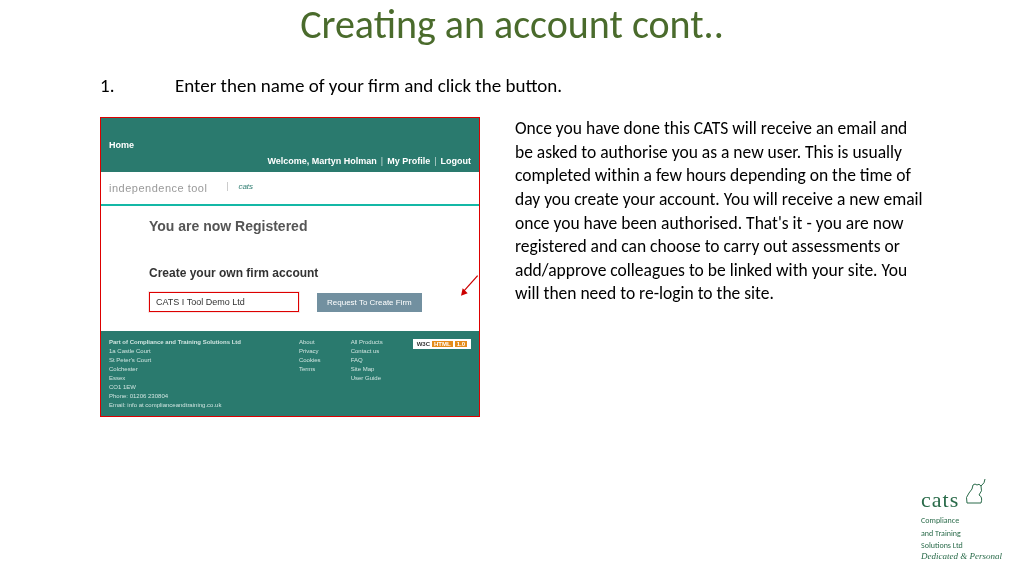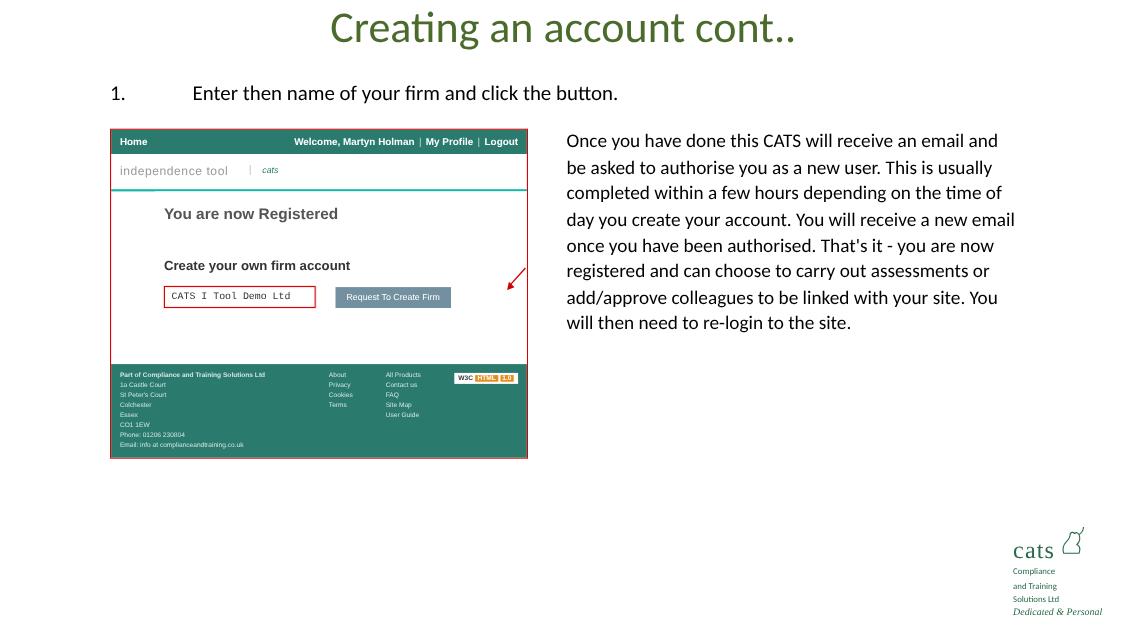--- a/index.html
+++ b/index.html
@@ -39,21 +39,21 @@
     .app-header {
       background: #2a7a6e;
       color: #fff;
       font-size: 9px;
       font-weight: bold;
       padding: 6px 8px;
       display: flex;
       justify-content: space-between;
       align-items: center;
     }
-    .app-header-right { display: flex; gap: 4px; align-items: center; }
+    .app-header-right { display: flex; gap: 4px; align-items: center; margin-top: 32px; }
     .header-sep { opacity: .7; font-weight: normal; }
     .subheader {
       padding: 10px 8px;
       display: flex;
       align-items: flex-start;
       gap: 20px;
       border-bottom: 2px solid #14b8a6;
     }
     .subheader .tool-label { color: #999; font-size: 11px; letter-spacing: .5px; }
     .mini-logo {
@@ -62,24 +62,23 @@
     }
     .app-body { padding: 12px 8px; flex: 1; background: #fff; margin-left: 40px; }
     .registered-heading { color: #555; font-size: 14px; font-weight: bold; margin-bottom: 32px; }
     .create-heading { color: #333; font-size: 12px; font-weight: bold; margin-bottom: 12px; }
     .firm-row { display: flex; align-items: center; gap: 18px; position: relative; }
     .firm-input {
       border: 1.5px solid #d00;
       box-shadow: 0 0 0 1px rgba(200,0,0,.1);
       padding: 4px 6px;
       font-size: 9px;
-      width: 138px;
+      width: 150px;
       height: 20px;
       color: #333;
-      font-family: Liberation Mono, monospace;
     }
     .req-btn {
       background: #7290a0;
       color: #fff;
       font-size: 8px;
       padding: 5px 10px;
       border: none;
       cursor: pointer;
     }
     .arrow {

